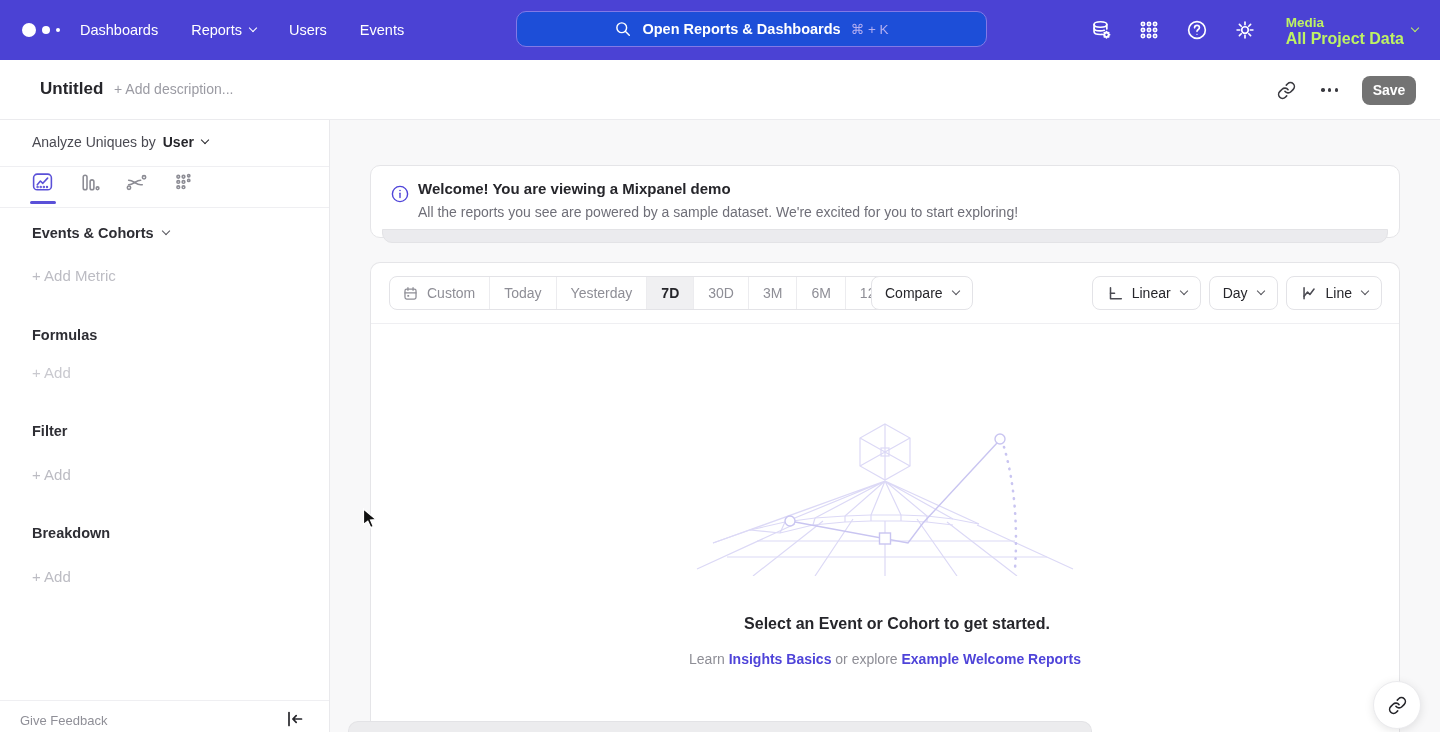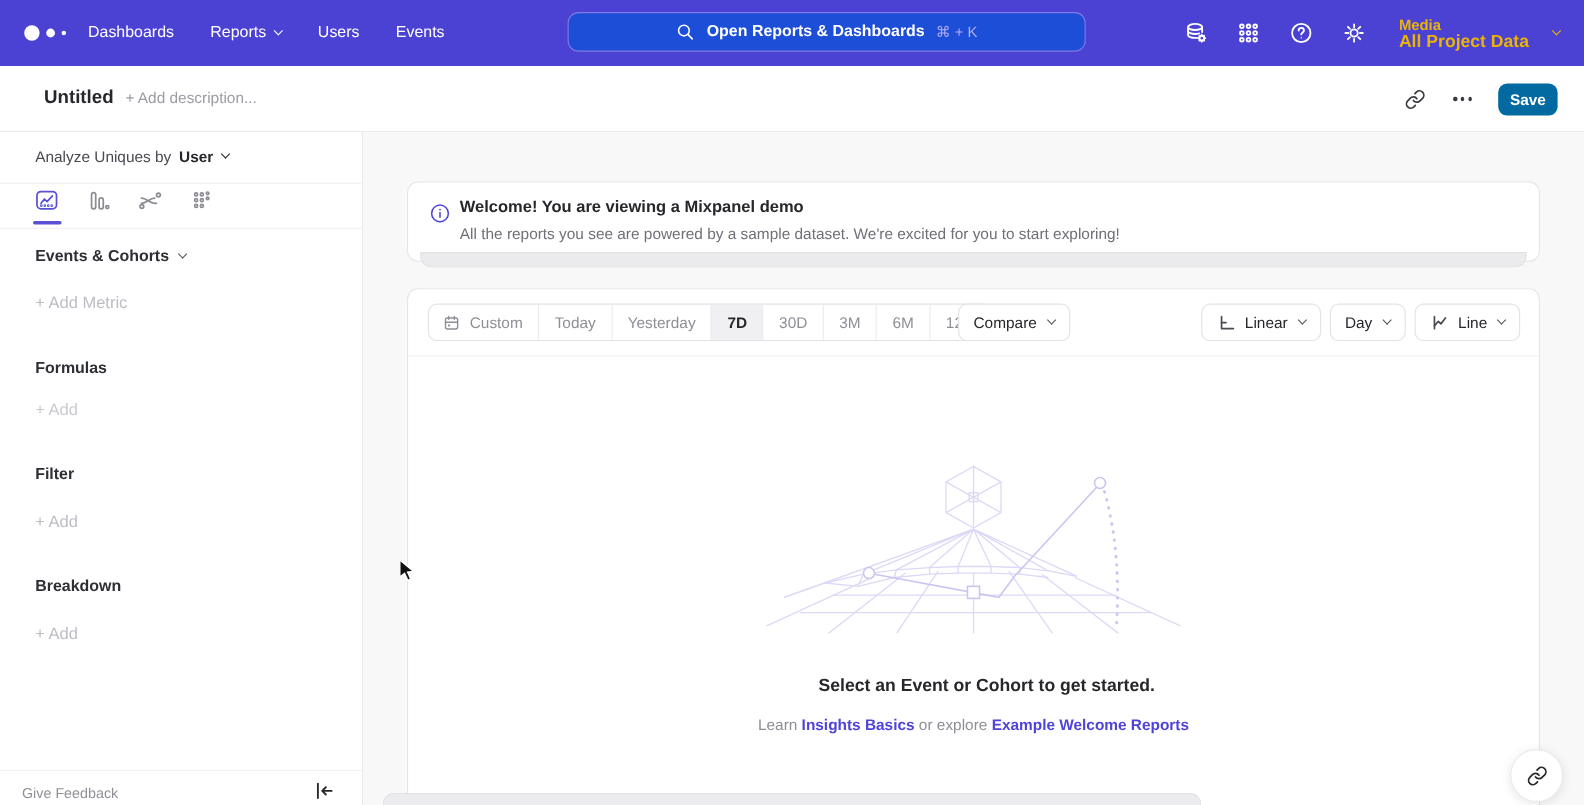--- a/index.html
+++ b/index.html
@@ -14,34 +14,34 @@
   .logo .d3{width:4px;height:4px;border-radius:50%;background:#fff;}
   .nav-items { position:absolute; left:80px; top:0; height:60px; display:flex; align-items:center; gap:33px; }
   .nav-item { color:#fff; font-size:14.5px; font-weight:normal; display:flex; align-items:center; cursor:pointer; }
   .chev { display:inline-block; width:6px; height:6px; border-right:1.6px solid currentColor; border-bottom:1.6px solid currentColor; transform:rotate(45deg); margin-left:8px; margin-top:-4px; }
   .searchbar { position:absolute; left:516px; top:11px; width:471px; height:36px; border:1px solid #8279e6; background:#1d4ed8; border-radius:10px; display:flex; align-items:center; justify-content:center; gap:10px; cursor:pointer; }
   .searchbar .s-label { color:#fff; font-size:14.5px; font-weight:bold; }
   .searchbar .s-short { color:#b4aef1; font-size:13.5px; }
   .nav-right { position:absolute; right:22px; top:0; height:60px; display:flex; align-items:center; gap:25px; }
   .nav-icon { width:23px; height:23px; display:flex; align-items:center; justify-content:center; cursor:pointer; }
   .nav-icon svg { stroke:#fff; fill:none; stroke-width:1.5; stroke-linecap:round; stroke-linejoin:round; }
-  .project { display:flex; align-items:center; gap:14px; margin-left:4px; cursor:pointer; color:#eab308; }
+  .project { display:flex; align-items:center; gap:0; margin-left:4px; cursor:pointer; color:#bef264; }
   .project .pname { font-size:13.5px; font-weight:bold; line-height:17px; }
   .project .pdataset { font-size:16px; font-weight:bold; line-height:15px; }
 
   
   .report-header { position:absolute; left:0; top:60px; width:1440px; height:60px; background:#fff; border-bottom:1px solid #ebebee; z-index:4; }
   .rh-title { position:absolute; left:40px; top:19px; font-size:17px; font-weight:bold; color:#26262b; cursor:text; }
   .rh-desc { position:absolute; left:114px; top:21px; font-size:14px; color:#9b9ba3; cursor:text; }
   .rh-right { position:absolute; right:24px; top:0; height:60px; display:flex; align-items:center; gap:22px; }
   .icon-btn { width:22px; height:22px; display:flex; align-items:center; justify-content:center; cursor:pointer; color:#3a3a40; }
   .icon-btn svg { stroke:currentColor; fill:none; stroke-width:2; stroke-linecap:round; stroke-linejoin:round; }
   .dots { display:flex; align-items:center; cursor:pointer; }
   .dots span { width:3.5px; height:3.5px; border-radius:50%; background:#3a3a40; margin:0 1.7px; }
-  .save-btn { width:54px; height:29px; border:none; border-radius:8px; background:#0369a1; color:#fff; font-size:14px; font-weight:bold; font-family:inherit; cursor:default; }
+  .save-btn { width:54px; height:29px; border:none; border-radius:8px; background:#737373; color:#fff; font-size:14px; font-weight:bold; font-family:inherit; cursor:default; }
 
   
   .sidebar { position:absolute; left:0; top:120px; width:330px; height:612px; background:#fff; border-right:1px solid #e9e9ec; z-index:3; }
   .analyze { position:absolute; left:32px; top:14px; font-size:14px; color:#4a4a52; display:flex; align-items:center; }
   .analyze .val { margin-left:7px; font-weight:bold; color:#26262b; display:flex; align-items:center; cursor:pointer; }
   .sb-div { position:absolute; left:0; width:100%; border-top:1px solid #efeff2; }
   .tabs { position:absolute; left:30px; top:51px; display:flex; gap:23px; }
   .tab { width:24px; height:28px; display:flex; align-items:flex-start; justify-content:center; cursor:pointer; }
   .tab svg { fill:none; stroke:#8c8c94; stroke-width:1.5; stroke-linecap:round; stroke-linejoin:round; }
   .tab.active svg { stroke:#5a50d8; }

